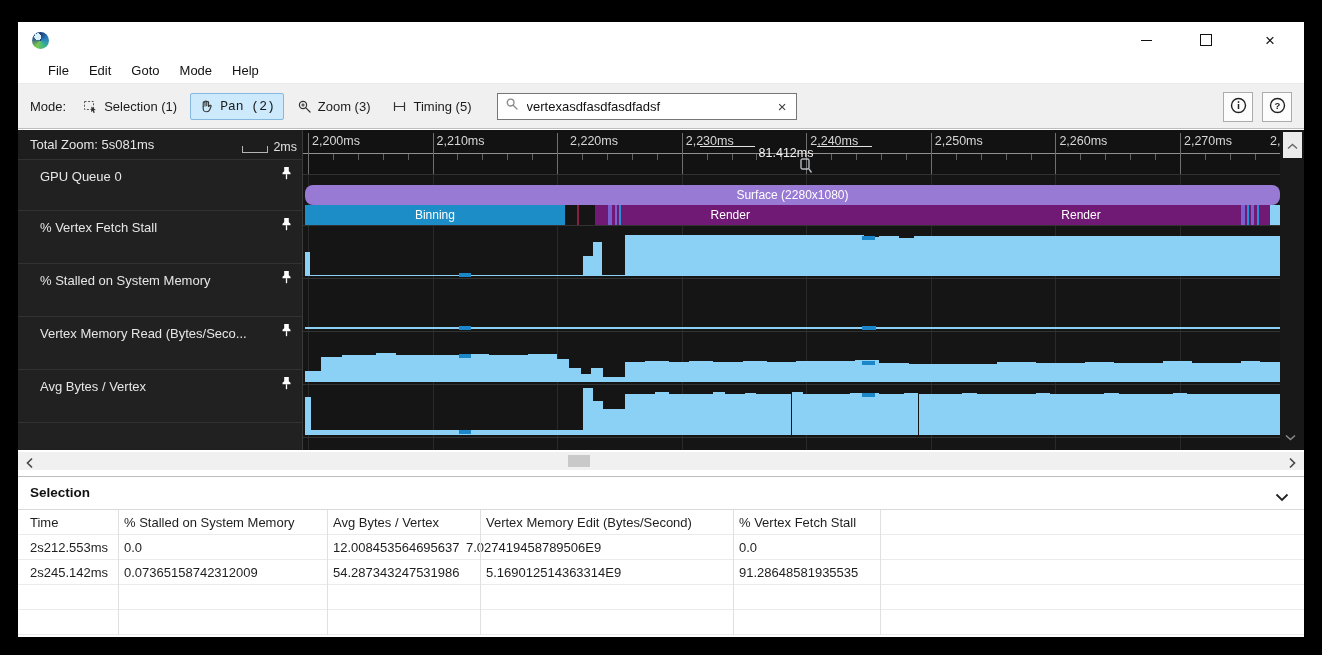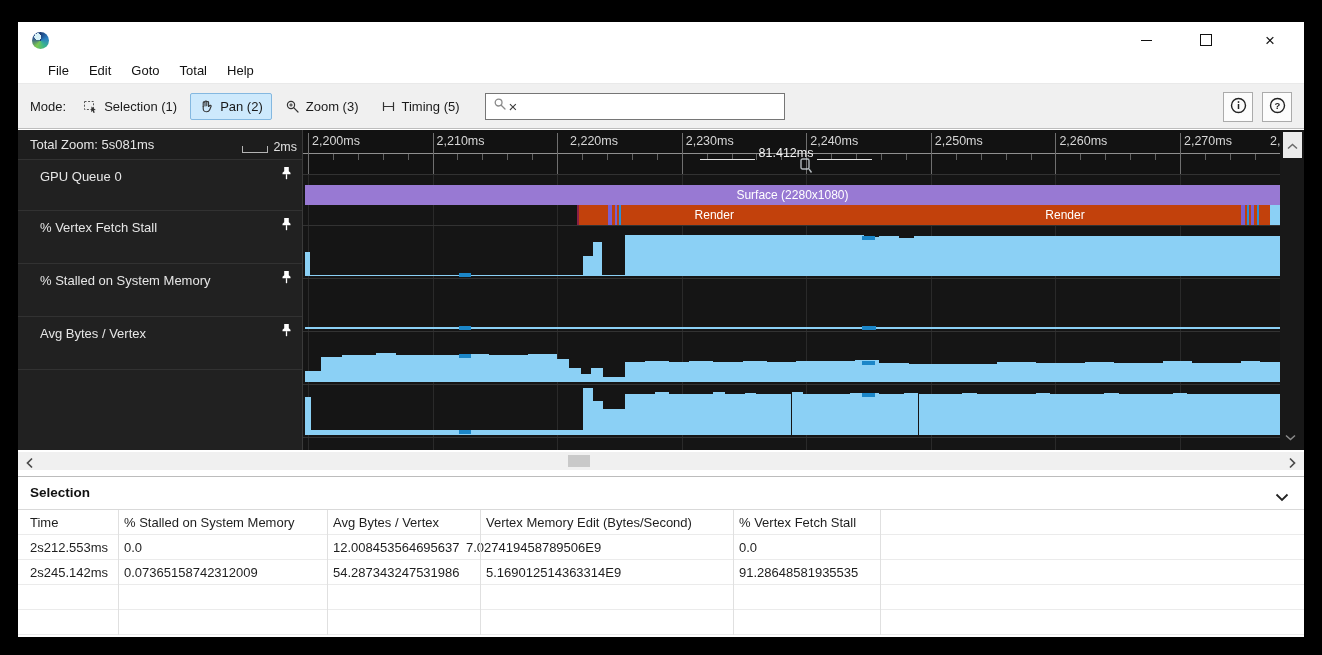--- a/index.html
+++ b/index.html
@@ -17,21 +17,21 @@
   .min-glyph{width:11px;height:1px;background:#111;}
   .max-glyph{width:10px;height:10px;border:1px solid #111;}
   .x-glyph{font-size:17px;line-height:17px;color:#111;}
   
   .menubar{position:absolute;left:0;top:36px;right:0;height:26px;background:#fff;display:flex;align-items:center;padding-left:21px;border-bottom:1px solid #e9e9e9;box-sizing:border-box;}
   .mi{font-size:13px;color:#111;padding:3px 9px;margin-right:2px;}
   
   .toolbar{position:absolute;left:0;top:62px;right:0;height:45px;background:#f0f0f0;border-bottom:1px solid #bdbdbd;box-sizing:border-box;display:flex;align-items:center;padding-left:12px;}
   .tlabel{font-size:13px;color:#1a1a1a;margin-right:8px;}
   .tbtn{display:flex;align-items:center;gap:6px;padding:5px 8px;border:1px solid rgba(0,0,0,0);border-radius:2px;font-size:13px;color:#1a1a1a;margin-right:4px;}
-  .tbtn.active{background:#cde9fc;border-color:#84b8e0;}
+  .tbtn.active{background:#cde9fc;border-color:#84b8e0;font-family:Liberation Mono, monospace;}
   .tbtn .ic{display:flex;align-items:center;}
   .searchbox{margin-left:12px;width:300px;height:27px;background:#fff;border:1px solid #767676;display:flex;align-items:center;padding:0 7px;box-sizing:border-box;}
   .search-input{border:none;outline:none;flex:1;font-size:13px;color:#111;margin-left:6px;font-family:"Liberation Sans",sans-serif;background:transparent;}
   .clear-x{font-size:15px;color:#3c3c3c;padding:0 2px;}
   .tb-right{position:absolute;right:12px;top:8px;display:flex;gap:9px;}
   .sqbtn{width:28px;height:28px;background:#fcfcfc;border:1px solid #ababab;display:flex;align-items:center;justify-content:center;}
   
   .timeline{position:absolute;left:0;top:108px;width:1286px;height:320px;background:#151515;overflow:hidden;}
   .tl-headcol{position:absolute;left:0;top:0;width:285px;height:320px;background:#212121;border-right:1px solid #3a3a3a;box-sizing:border-box;}
   .tl-body{position:absolute;left:285px;top:0;width:977px;height:320px;}
@@ -42,30 +42,30 @@
   .scale-wrap{position:absolute;right:5px;top:11px;display:flex;align-items:flex-end;gap:5px;}
   .scale-bracket{width:26px;height:7px;border:1px solid #b5b5b5;border-top:none;box-sizing:border-box;}
   .scale-label{font-size:12.5px;color:#e0e0e0;line-height:12px;}
   .trk{position:relative;border-bottom:1px solid #323232;box-sizing:border-box;overflow:hidden;background:#151515;}
   .ruler-trk{overflow:visible;background:#121212;}
   .gridline{position:absolute;top:0;bottom:0;width:1px;background:#2a2a2a;}
   .rbase{position:absolute;left:0;right:-24px;top:23px;height:1px;background:#8f8f8f;}
   .rline{position:absolute;top:3px;bottom:0;width:1px;background:#6f6f6f;}
   .rtick{position:absolute;top:24px;height:6px;width:1px;background:#606060;}
   .rlabel{position:absolute;top:4px;font-size:12.5px;color:#d6d6d6;white-space:nowrap;}
-  .measure{position:absolute;top:16px;left:397px;width:172px;display:flex;align-items:flex-end;gap:4px;z-index:5;}
+  .measure{position:absolute;top:16px;left:397px;width:172px;display:flex;align-items:flex-start;gap:4px;z-index:5;}
   .mline{flex:1;height:1px;background:#e3e3e3;}
   .mtext{font-size:12.5px;color:#f2f2f2;}
   .cursor-glyph{position:absolute;left:497px;top:28px;z-index:6;opacity:.85;}
   .step{position:absolute;background:#8bd0f5;}
   .mark{position:absolute;background:#1b86c8;}
   .slice{position:absolute;display:flex;align-items:center;justify-content:center;overflow:hidden;}
   .slice.surface{background:#9879d3;}
   .slice.binning{background:#1d8dc8;}
-  .slice.render{background:#c2410c;}
+  .slice.render{background:#701a75;margin-left:16px;}
   .slabel{font-size:12px;color:#fff;white-space:nowrap;}
   .stripe{position:absolute;}
   .gutter{position:absolute;left:1262px;top:0;width:24px;height:320px;background:#181818;}
   .vbtn-top{position:absolute;left:3px;top:2px;width:19px;height:26px;background:#ececec;display:flex;align-items:center;justify-content:center;}
   .vbtn-bottom{position:absolute;left:5px;bottom:5px;}
   
   .hscroll{position:absolute;left:0;top:430px;width:1286px;height:18px;background:#f0f0f0;}
   .harrow{position:absolute;top:3px;}
   .harrow.left{left:7px;}
   .harrow.right{right:7px;}
@@ -96,21 +96,21 @@
       <div class="wctl close">
           <span class="x-glyph">×</span>
         </div>
     </div>
   </div>
 
   <div class="menubar" id="menubar">
       <div class="mi">File</div>
       <div class="mi">Edit</div>
       <div class="mi">Goto</div>
-      <div class="mi">Total</div>
+      <div class="mi">Mode</div>
       <div class="mi">Help</div>
     </div>
 
   <div class="toolbar">
     <span class="tlabel">Mode:</span>
     <div id="modes" style="display:flex;align-items:center;">
         <div class="tbtn">
           <span class="ic">
             <svg width="15" height="15" viewBox="0 0 15 15">
               <rect x="1.5" y="2.5" width="9" height="8" fill="none" stroke="#555" stroke-dasharray="2 1.6"></rect>
@@ -145,20 +145,21 @@
             </svg>
           </span>
           <span>Timing (5)</span>
         </div>
       </div>
     <div class="searchbox">
       <span class="ic" id="search-ic"><svg width="14" height="14" viewBox="0 0 14 14" fill="none" stroke="#8a8a8a" stroke-width="1.3">
             <circle cx="5.6" cy="5.6" r="3.4"></circle>
             <path d="M8.2 8.2L12 12" stroke-linecap="round"></path>
           </svg></span>
+      <input class="search-input" value="vertexasdfasdfasdfadsf" style="">
       <span class="clear-x">×</span>
     </div>
     <div class="tb-right">
       <div class="sqbtn" id="info-btn">
           <span><svg width="17" height="17" viewBox="0 0 17 17">
               <circle cx="8.5" cy="8.5" r="7" fill="none" stroke="#222" stroke-width="1.4"></circle>
               <rect x="7.75" y="7" width="1.5" height="5" fill="#222"></rect>
               <rect x="7.75" y="4.2" width="1.5" height="1.7" fill="#222"></rect>
             </svg></span>
         </div>
@@ -189,20 +190,27 @@
         </div>
         <div class="thead-row" style="height: 53px;">
           <span class="tname">% Vertex Fetch Stall</span>
           <span class="pin"><svg width="13" height="15" viewBox="0 0 13 15">
               <path d="M4.2 1h4.6v4.2l1.7 1.6v1.4H2.5V6.8l1.7-1.6z" fill="#fff"></path>
               <path d="M6.5 8.2v5" stroke="#fff" stroke-width="1.3"></path>
             </svg></span>
         </div>
         <div class="thead-row" style="height: 53px;">
           <span class="tname">% Stalled on System Memory</span>
+          <span class="pin"><svg width="13" height="15" viewBox="0 0 13 15">
+              <path d="M4.2 1h4.6v4.2l1.7 1.6v1.4H2.5V6.8l1.7-1.6z" fill="#fff"></path>
+              <path d="M6.5 8.2v5" stroke="#fff" stroke-width="1.3"></path>
+            </svg></span>
+        </div>
+        <div class="thead-row" style="height: 53px;">
+          <span class="tname">Vertex Memory Read (Bytes/Seco...</span>
           <span class="pin"><svg width="13" height="15" viewBox="0 0 13 15">
               <path d="M4.2 1h4.6v4.2l1.7 1.6v1.4H2.5V6.8l1.7-1.6z" fill="#fff"></path>
               <path d="M6.5 8.2v5" stroke="#fff" stroke-width="1.3"></path>
             </svg></span>
         </div>
         <div class="thead-row" style="height: 53px;">
           <span class="tname">Avg Bytes / Vertex</span>
           <span class="pin"><svg width="13" height="15" viewBox="0 0 13 15">
               <path d="M4.2 1h4.6v4.2l1.7 1.6v1.4H2.5V6.8l1.7-1.6z" fill="#fff"></path>
               <path d="M6.5 8.2v5" stroke="#fff" stroke-width="1.3"></path>
@@ -274,22 +282,25 @@
         </div>
         <div class="trk" style="height: 51px;">
           <div class="gridline" style="left: 5px;"></div>
           <div class="gridline" style="left: 129.57px;"></div>
           <div class="gridline" style="left: 254.14px;"></div>
           <div class="gridline" style="left: 378.71px;"></div>
           <div class="gridline" style="left: 503.28px;"></div>
           <div class="gridline" style="left: 627.85px;"></div>
           <div class="gridline" style="left: 752.42px;"></div>
           <div class="gridline" style="left: 876.99px;"></div>
-          <div class="slice surface" style="left: 1.954px; width: 975.046px; top: 10px; height: 20px;">
+          <div class="slice surface" style="left: 1.954px; width: 975.046px; top: 10px; height: 20px; border-radius: 8px;">
             <span class="slabel">Surface (2280x1080)</span>
+          </div>
+          <div class="slice binning" style="left: 1.954px; width: 259.882px; top: 30px; height: 20px;">
+            <span class="slabel">Binning</span>
           </div>
           <div class="slice render" style="left: 275.514px; width: 271.606px; top: 30px; height: 20px;">
             <span class="slabel">Render</span>
           </div>
           <div class="slice render" style="left: 547.12px; width: 429.88px; top: 30px; height: 20px;">
             <span class="slabel">Render</span>
           </div>
           <div class="stripe" style="left: 274.049px; width: 2.4425px; top: 30px; height: 20px; background: rgb(138, 31, 69);"></div>
           <div class="stripe" style="left: 304.824px; width: 3.908px; top: 30px; height: 20px; background: rgb(122, 95, 208);"></div>
           <div class="stripe" style="left: 311.663px; width: 1.954px; top: 30px; height: 20px; background: rgb(122, 95, 208);"></div>

